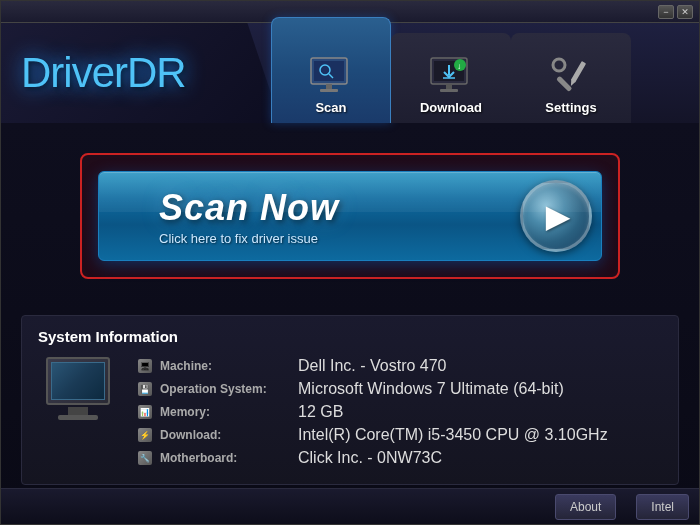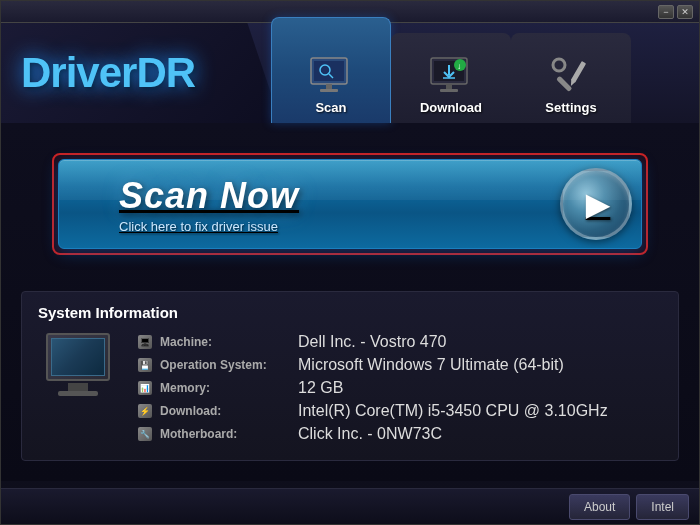--- a/index.html
+++ b/index.html
@@ -65,21 +65,21 @@
       height: 100px;
       background: linear-gradient(135deg, #1a1a35 0%, #0d0d20 100%);
       display: flex;
       align-items: center;
       padding-left: 20px;
       clip-path: polygon(0 0, 88% 0, 100% 100%, 0 100%);
     }
 
     .logo-text {
       font-size: 42px;
-      font-weight: bold;
+      font-weight: normal;
       color: #4fc3f7;
       text-shadow: 0 0 20px #1e90ff, 2px 2px 4px rgba(0,0,0,0.8);
       letter-spacing: -1px;
     }
 
     
     .nav-tabs {
       display: flex;
       align-items: flex-end;
       height: 100px;
@@ -132,26 +132,25 @@
     .content-area {
       width: 100%;
       background: linear-gradient(180deg, #0e0e1e 0%, #0a0a16 100%);
       padding: 20px;
       flex: 1;
     }
 
     
     .scan-btn-container {
       margin: 10px auto;
-      width: 596px;
+      width: 540px;
       border: 2px solid #cc2222;
       border-radius: 8px;
-      padding: 4px;
+      padding: 16px;
       background: rgba(200, 0, 0, 0.1);
-      text-decoration: underline;
     }
 
     .scan-btn {
       width: 100%;
       height: 90px;
       background: linear-gradient(180deg, #1e8fbf 0%, #0d6a9f 30%, #0a5585 60%, #0d6a9f 100%);
       border-radius: 6px;
       display: flex;
       align-items: center;
       cursor: pointer;
@@ -333,21 +332,21 @@
       bottom: 0;
       left: 0;
       right: 0;
       height: 36px;
       background: linear-gradient(180deg, #1a1a2e 0%, #0d0d1a 100%);
       border-top: 1px solid #2a2a3e;
       display: flex;
       align-items: center;
       justify-content: flex-end;
       padding-right: 10px;
-      gap: 6px;
+      gap: 20px;
     }
 
     .bottom-btn {
       height: 26px;
       padding: 0 14px;
       background: linear-gradient(180deg, #3a3a5e 0%, #252538 100%);
       border: 1px solid #4a4a6e;
       border-radius: 3px;
       color: #ccc;
       font-size: 12px;

